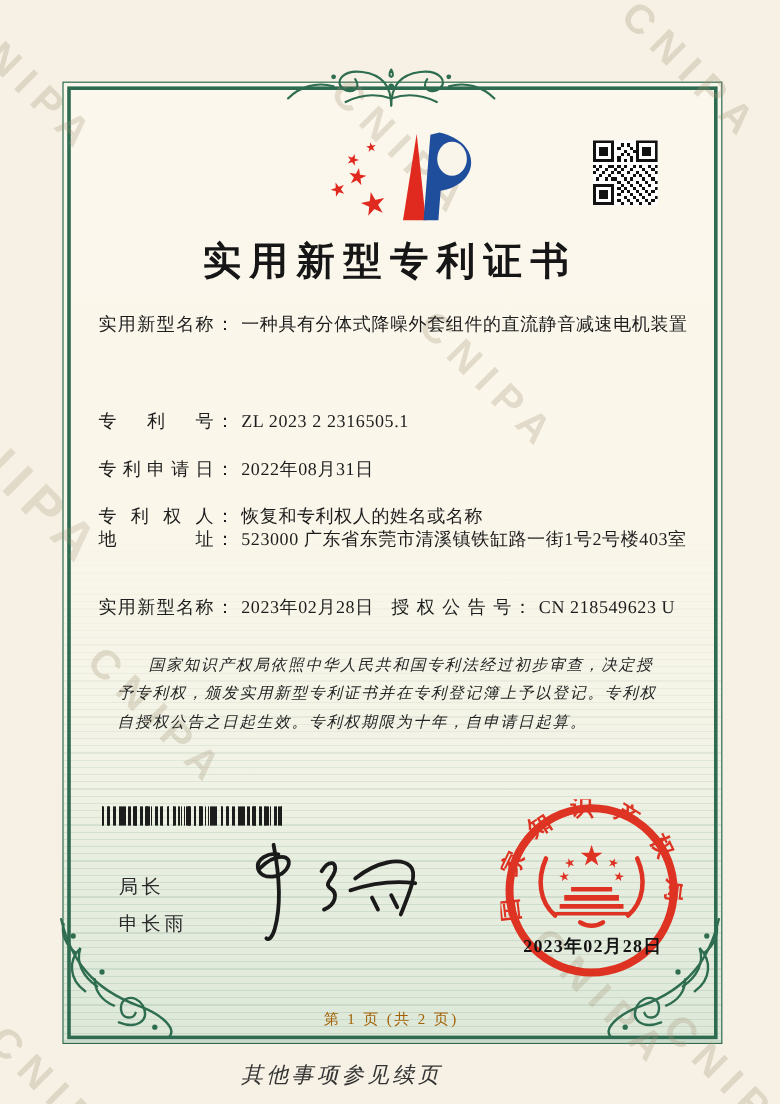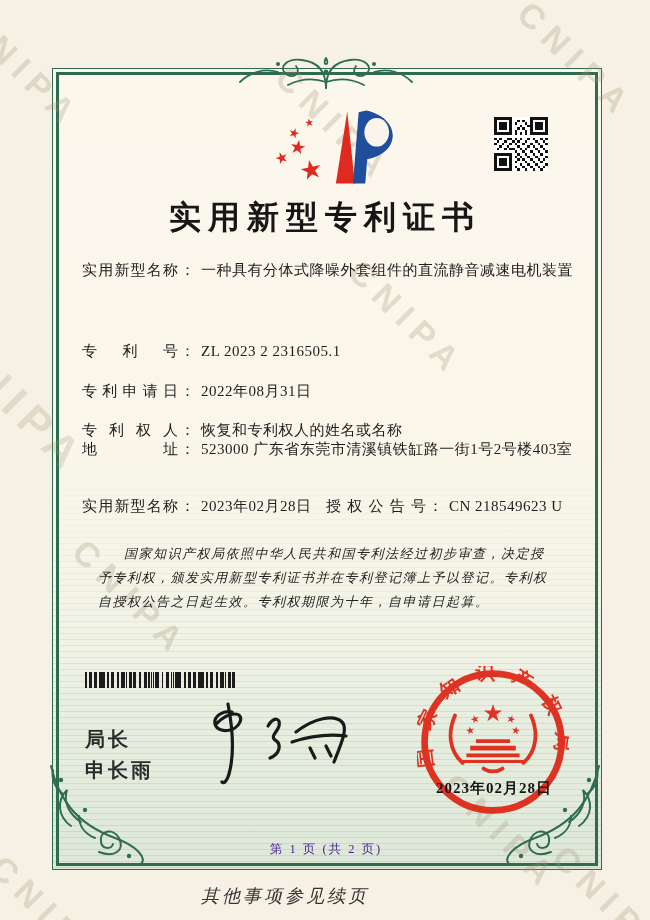--- a/index.html
+++ b/index.html
@@ -47,30 +47,30 @@
   .paras{position:absolute; left:82px; top:526px; width:492px;
     font-size:13px; line-height:24px; font-style:italic; letter-spacing:1.5px; color:#242424;}
   .paras p{margin:16px; text-indent:2em;}
   .paras p + p{margin-top:6px;}
   .barcode{
     position:absolute; left:85px; top:672px; width:150px; height:16px;
     background:
       repeating-linear-gradient(90deg,#1c1c1c 0 2px,transparent 2px 5px,#1c1c1c 5px 6px,transparent 6px 9px),
       repeating-linear-gradient(90deg,#1c1c1c 0 1px,transparent 1px 4px,#1c1c1c 4px 7px,transparent 7px 11px);
   }
-  .signer{position:absolute; left:85px; top:724px;
+  .signer{position:absolute; left:99px; top:724px;
     font-family:"Liberation Sans","DejaVu Sans",sans-serif;
-    font-weight:bold; font-size:20px; letter-spacing:3px; color:#2b2b2b; line-height:31px;}
+    font-weight:normal; font-size:16px; letter-spacing:3px; color:#2b2b2b; line-height:31px;}
   .signature{position:absolute; left:180px; top:698px;}
   .seal{position:absolute; left:417px; top:666px; opacity:0.95;}
   .seal-date{
     position:absolute; left:424px; top:779px; width:140px; text-align:center;
     font-size:15px; font-weight:bold; letter-spacing:1px; color:#141414; z-index:3;
   }
-  .page-info{position:absolute; left:52px; top:841px; width:548px; text-align:center; font-size:12.5px; color:#4c1d95; letter-spacing:2px;}
+  .page-info{position:absolute; left:52px; top:841px; width:548px; text-align:center; font-size:12.5px; color:#a16207; letter-spacing:2px;}
   .cont-note{position:absolute; left:0; top:884px; width:570px; text-align:center; font-size:18px; font-style:italic; letter-spacing:3px; color:#333;}
 </style>
 </head>
 <body>
 
 <div class="page">
 
   <div class="wm" style="left:-16px;top:4px;">CNIPA</div>
   <div class="wm" style="left:295px;top:58px;">CNIPA</div>
   <div class="wm" style="left:537px;top:-6px;">CNIPA</div>

